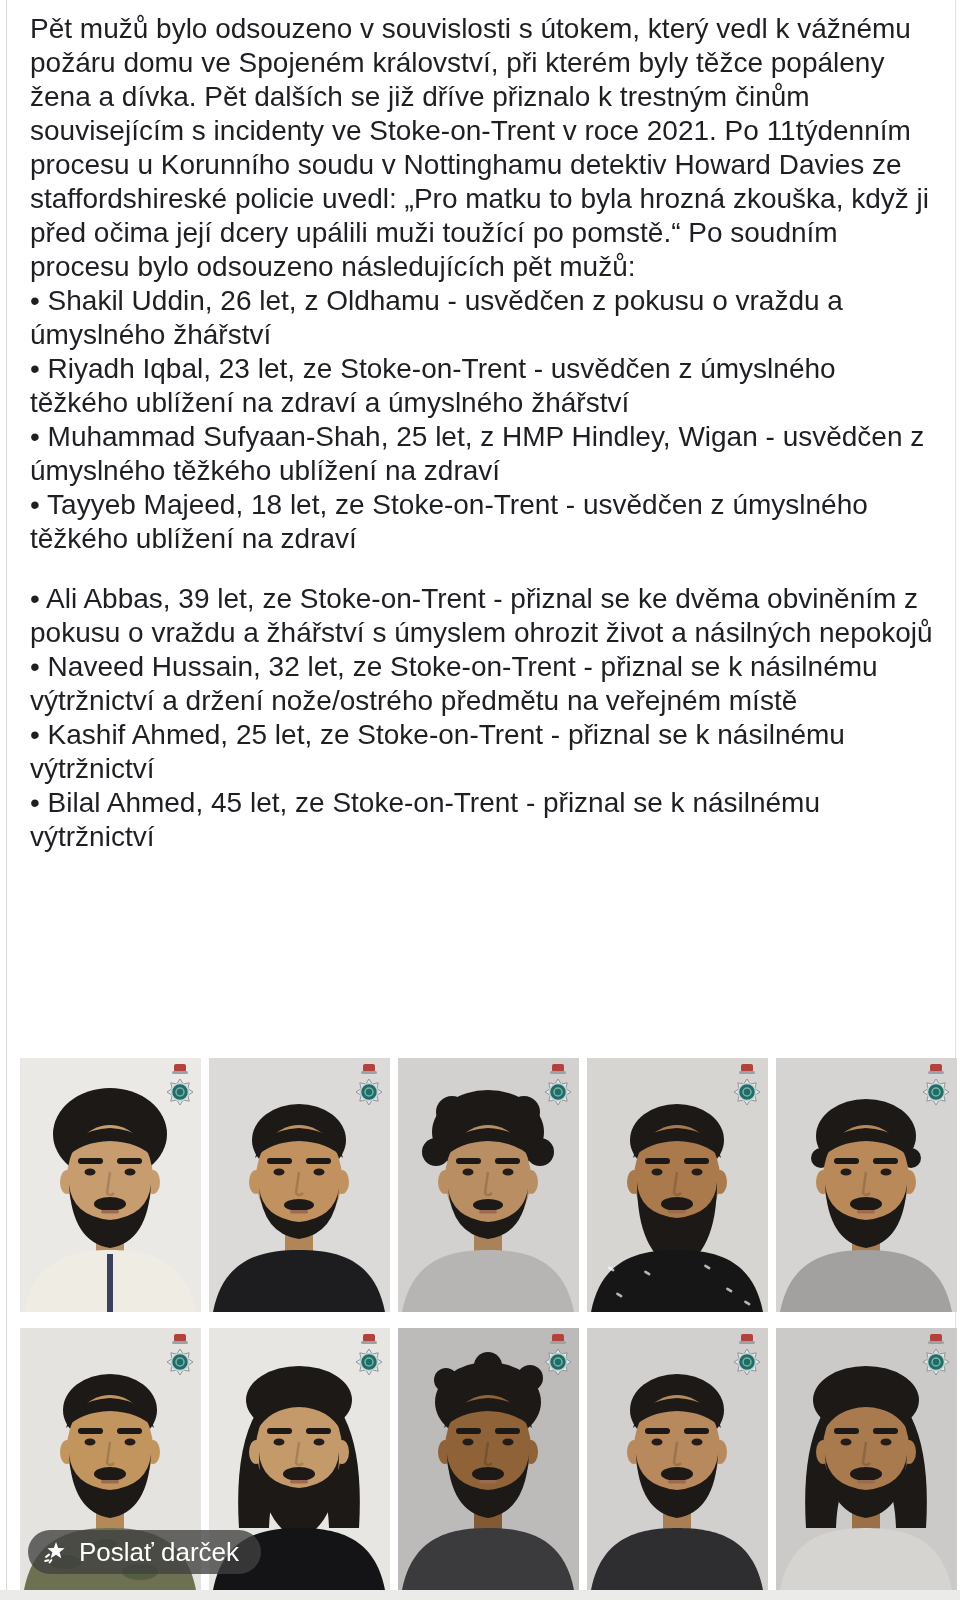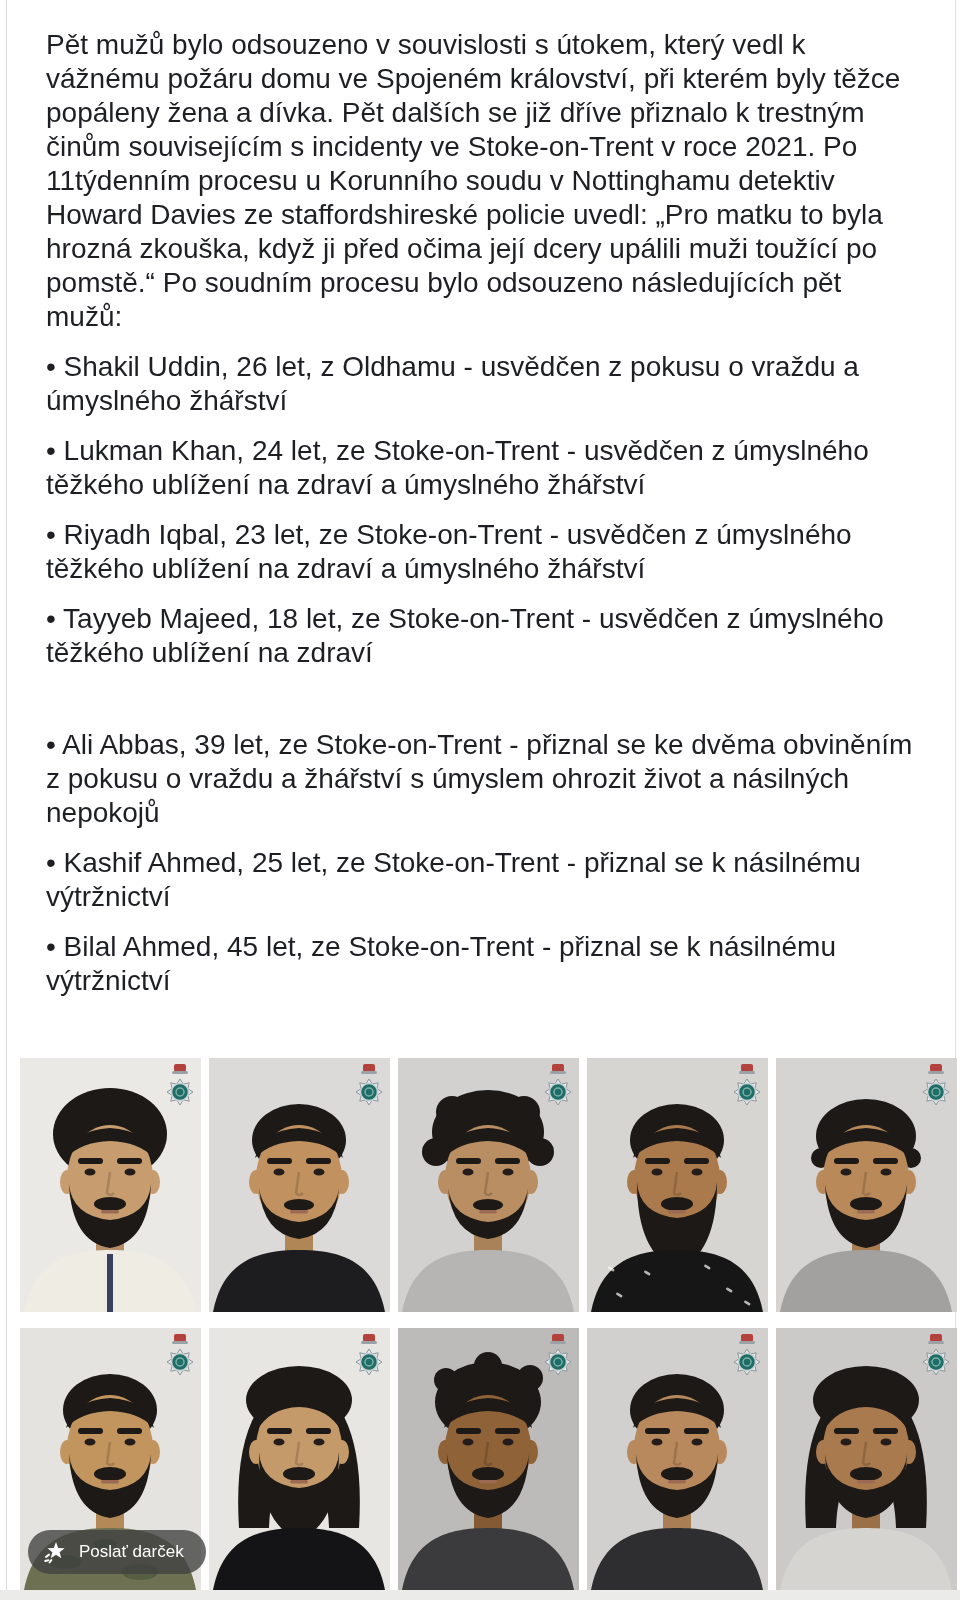--- a/index.html
+++ b/index.html
@@ -10,63 +10,64 @@
   }
   .card-border{position:absolute;top:0;bottom:0;width:1px;background:#d9d9d9;}
   .card-border.left{left:6px;}
   .card-border.right{left:955px;background:#e0e0e0;}
 
   .post-text{
     position:absolute;left:30px;top:12px;width:906px;
     font-size:28px;line-height:34px;color:#1d1f23;
     letter-spacing:0;
   }
-  .post-text p{margin:16px;}
+  .post-text p{margin:0;}
   .post-text .gap{height:26px;}
 
   .mug-grid{
     position:absolute;left:20px;top:1058px;
     display:grid;
     grid-template-columns:repeat(5,181px);
     grid-template-rows:254px 262px;
     column-gap:8px;row-gap:16px;
   }
   .mug-cell{overflow:hidden;position:relative;}
   .mug-cell svg{display:block;}
 
   .gift-pill{
     position:absolute;left:28px;top:1530px;height:44px;
     display:flex;align-items:center;gap:11px;
     padding:0 22px 0 15px;border-radius:999px;
     background:rgba(64,64,64,0.78);
-    color:#ffffff;font-size:17px;line-height:44px;
+    color:#ffffff;font-size:26px;line-height:44px;
     z-index:5;border:none;cursor:pointer;
     font-family:"Liberation Sans","DejaVu Sans",sans-serif;
   }
   .gift-pill svg{flex:0 0 auto;}
 
   .bottom-strip{
     position:absolute;left:0;right:0;top:1590px;height:10px;
     background:#ebecea;
   }
 </style>
 </head>
 <body>
 
 <div class="card-border left"></div>
 <div class="card-border right"></div>
 
 <div class="post-text">
     <p>Pět mužů bylo odsouzeno v souvislosti s útokem, který vedl k vážnému požáru domu ve Spojeném království, při kterém byly těžce popáleny žena a dívka. Pět dalších se již dříve přiznalo k trestným činům souvisejícím s incidenty ve Stoke-on-Trent v roce 2021. Po 11týdenním procesu u Korunního soudu v Nottinghamu detektiv Howard Davies ze staffordshireské policie uvedl: „Pro matku to byla hrozná zkouška, když ji před očima její dcery upálili muži toužící po pomstě.“ Po soudním procesu bylo odsouzeno následujících pět mužů:</p>
     <p>• Shakil Uddin, 26 let, z Oldhamu - usvědčen z pokusu o vraždu a úmyslného žhářství</p>
-    <p>• Lukman Khan, 24 let, ze Stoke-on-Trent - usvědčen z úmyslného těžkého ublížení na zdraví a úmyslného žhářství</p>
     <p>• Riyadh Iqbal, 23 let, ze Stoke-on-Trent - usvědčen z úmyslného těžkého ublížení na zdraví a úmyslného žhářství</p>
+    <p>• Muhammad Sufyaan-Shah, 25 let, z HMP Hindley, Wigan - usvědčen z úmyslného těžkého ublížení na zdraví</p>
     <p>• Tayyeb Majeed, 18 let, ze Stoke-on-Trent - usvědčen z úmyslného těžkého ublížení na zdraví</p>
     <div class="gap"></div>
     <p>• Ali Abbas, 39 let, ze Stoke-on-Trent - přiznal se ke dvěma obviněním z pokusu o vraždu a žhářství s úmyslem ohrozit život a násilných nepokojů</p>
+    <p>• Naveed Hussain, 32 let, ze Stoke-on-Trent - přiznal se k násilnému výtržnictví a držení nože/ostrého předmětu na veřejném místě</p>
     <p>• Kashif Ahmed, 25 let, ze Stoke-on-Trent - přiznal se k násilnému výtržnictví</p>
     <p>• Bilal Ahmed, 45 let, ze Stoke-on-Trent - přiznal se k násilnému výtržnictví</p>
   </div>
 
 <div class="mug-grid">
     <div class="mug-cell">
       <svg width="181" height="254" viewBox="0 0 181 254" xmlns="http://www.w3.org/2000/svg">
         <rect width="181" height="254" fill="#ebe9e6"></rect>
         <ellipse cx="90" cy="76" rx="57" ry="46" fill="#1c1917"></ellipse>
         <ellipse cx="47" cy="124" rx="7" ry="12" fill="#c79c6f"></ellipse>

